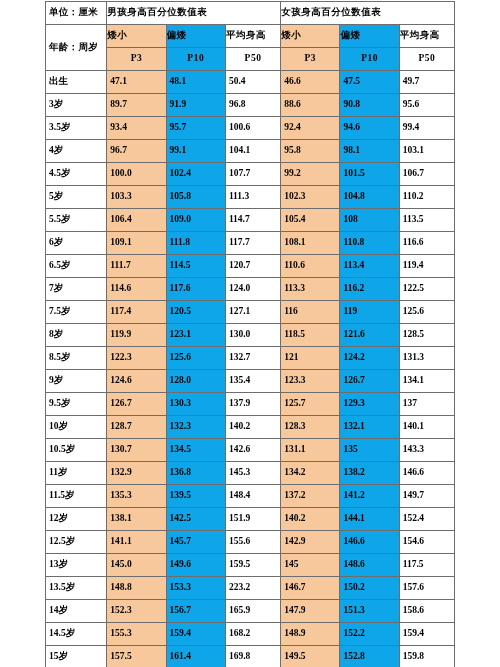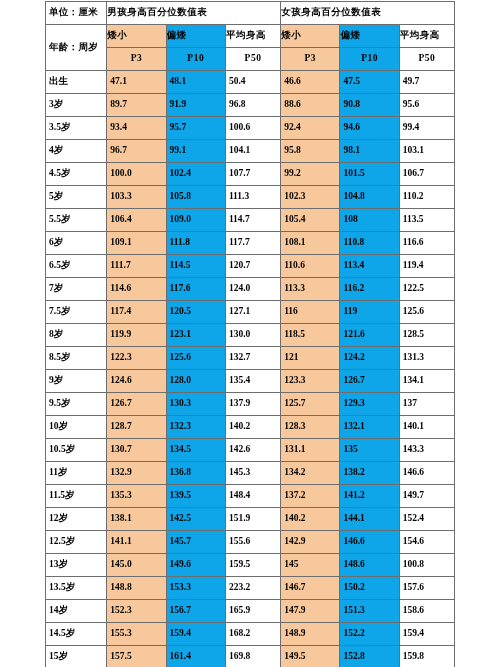--- a/index.html
+++ b/index.html
@@ -324,21 +324,21 @@
             <td class="c-blue sep-left sep-right">146.6</td>
             <td class="c-white">154.6</td>
           </tr>
           <tr>
             <td class="c-white">13岁</td>
             <td class="c-orange">145.0</td>
             <td class="c-blue sep-left sep-right">149.6</td>
             <td class="c-white">159.5</td>
             <td class="c-orange">145</td>
             <td class="c-blue sep-left sep-right">148.6</td>
-            <td class="c-white">100.8</td>
+            <td class="c-white">117.5</td>
           </tr>
           <tr>
             <td class="c-white">13.5岁</td>
             <td class="c-orange">148.8</td>
             <td class="c-blue sep-left sep-right">153.3</td>
             <td class="c-white">223.2</td>
             <td class="c-orange">146.7</td>
             <td class="c-blue sep-left sep-right">150.2</td>
             <td class="c-white">157.6</td>
           </tr>

